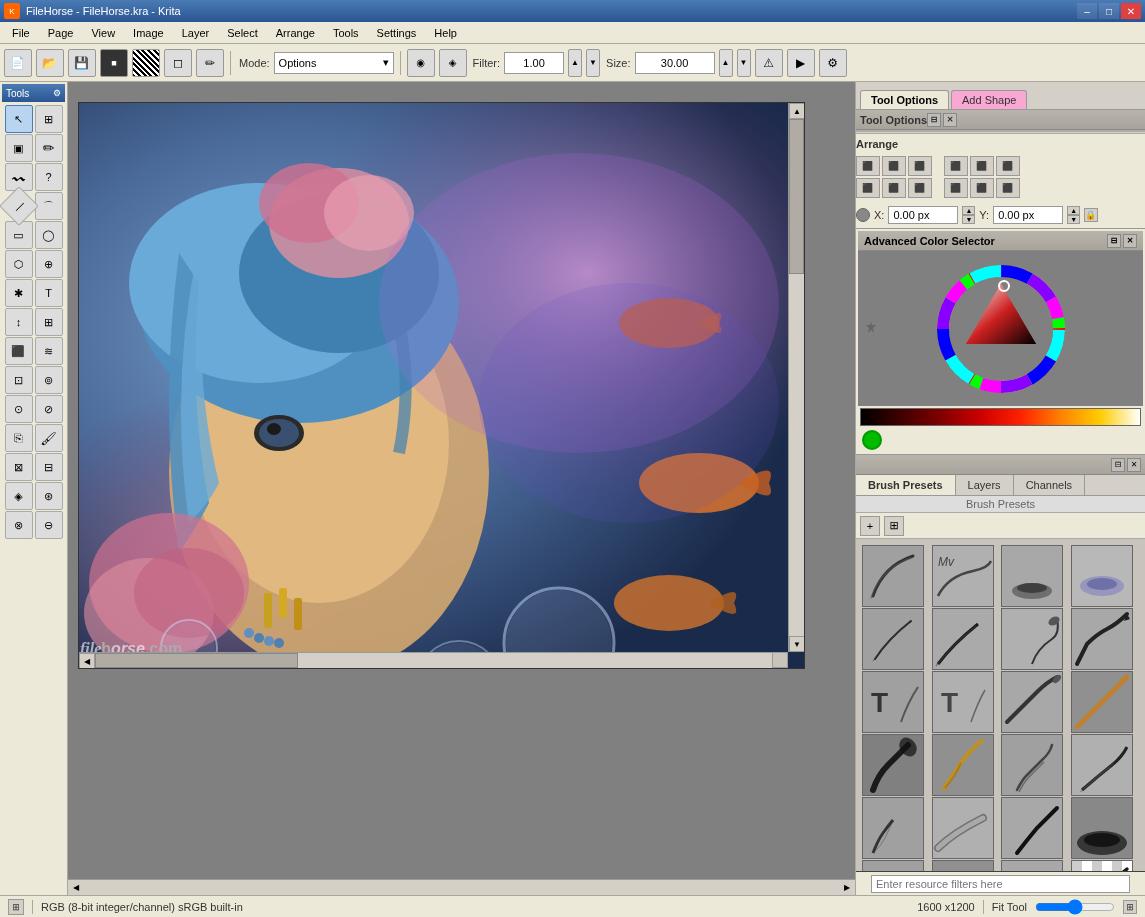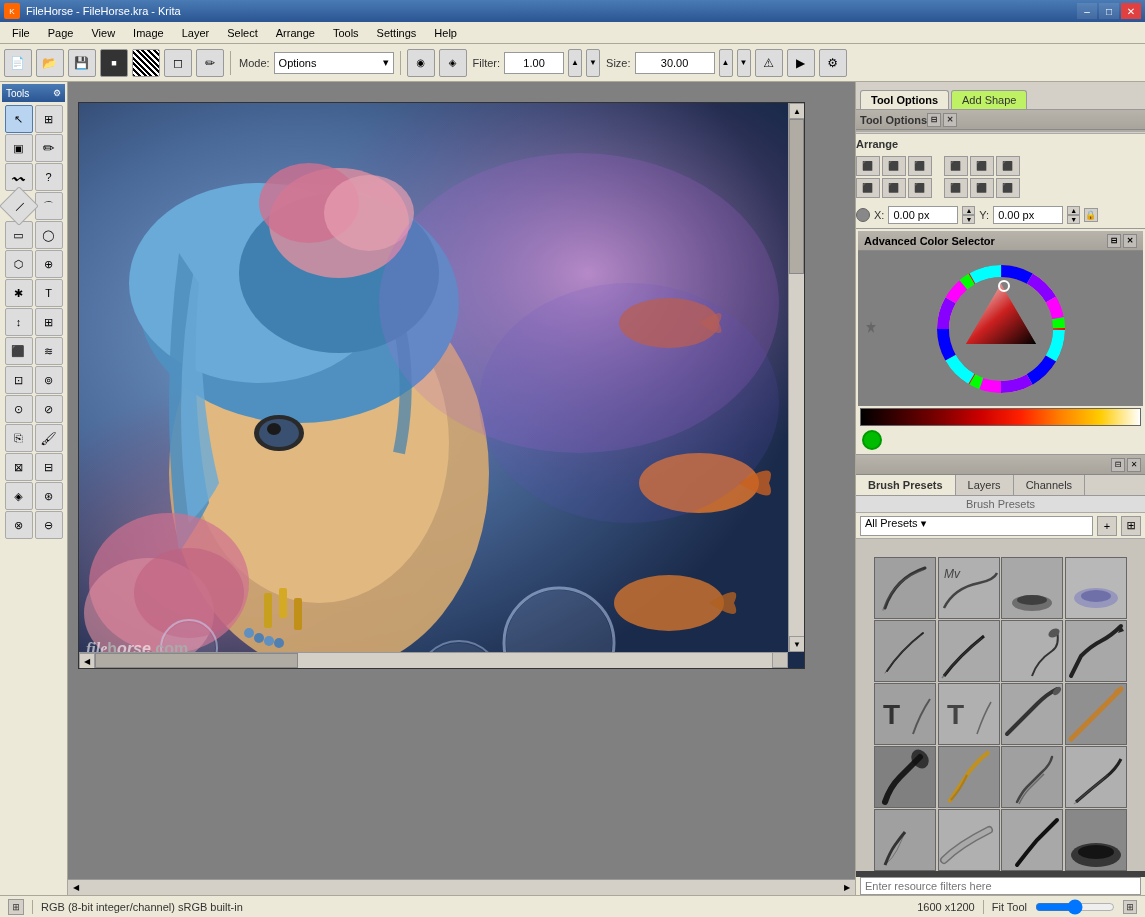--- a/index.html
+++ b/index.html
@@ -195,21 +195,21 @@
       height: 28px;
       background: #d4d0c8;
       display: flex;
       align-items: flex-end;
       padding: 0 4px;
       border-bottom: 1px solid #999;
       gap: 2px;
     }
     .panel-tab {
       padding: 3px 10px;
-      background: #bef264;
+      background: #f9a8d4;
       border: 1px solid #999;
       border-bottom: none;
       cursor: pointer;
       font-size: 11px;
       color: #333;
       border-radius: 3px 3px 0 0;
     }
     .panel-tab.active {
       background: #ece9d8;
       font-weight: bold;
@@ -362,42 +362,42 @@
       background: #d4d0c8;
       border: 1px solid #999;
       display: flex; align-items: center; justify-content: center;
       cursor: pointer; font-size: 11px;
     }
     .brush-grid {
       flex: 1;
       display: grid;
       grid-template-columns: repeat(4, 1fr);
       gap: 1px;
-      padding: 18px;
+      padding: 6px;
       background: #c8c4bc;
       overflow-y: auto;
     }
     .brush-preset {
       width: 62px; height: 62px;
       background: #888;
       border: 1px solid #666;
       display: flex; align-items: center; justify-content: center;
       cursor: pointer;
       overflow: hidden;
       position: relative;
     }
 
     
     #brush-filter-bar {
       height: 24px;
       display: flex;
       align-items: center;
-      padding: 2px 4px;
+      padding: 2px 15px;
       background: #ece9d8;
-      border-top: 6px solid #404040;
+      border-top: 1px solid #404040;
     }
     .filter-input {
       flex: 1;
       height: 18px;
       background: white;
       border: 1px solid #999;
       padding: 0 4px;
       font-size: 11px;
       color: #999;
     }
@@ -425,21 +425,21 @@
       background: #c8c4bc;
       border: 1px solid #999;
       position: absolute;
       right: 0; bottom: 0;
     }
 
     
     #watermark {
       position: absolute;
       bottom: 10px;
-      left: 7px;
+      left: 1px;
       color: rgba(255,255,255,0.6);
       font-size: 16px;
       font-weight: bold;
       pointer-events: none;
       text-decoration: underline;
     }
 
     
     #color-wheel-svg {
       width: 130px;
@@ -816,24 +816,20 @@
 
       <div class="brush-tab-bar">
         <div class="brush-tab active">Brush Presets</div>
         <div class="brush-tab">Layers</div>
         <div class="brush-tab">Channels</div>
       </div>
 
       <div class="brush-tab-title">Brush Presets</div>
 
       <div class="brush-presets-toolbar">
-        <div class="preset-dropdown">
-          <span>All Presets</span>
-          <span>▾</span>
-        </div>
         <div class="preset-btn">+</div>
         <div class="preset-btn">⊞</div>
       </div>
 
       <div class="brush-grid">
 
         <div class="brush-preset">
           <svg width="60" height="60" viewBox="0 0 60 60">
             <rect width="60" height="60" fill="#a0a0a0"></rect>
             <path d="M10,50 Q20,20 50,10" stroke="#333" stroke-width="3" fill="none" stroke-linecap="round"></path>

